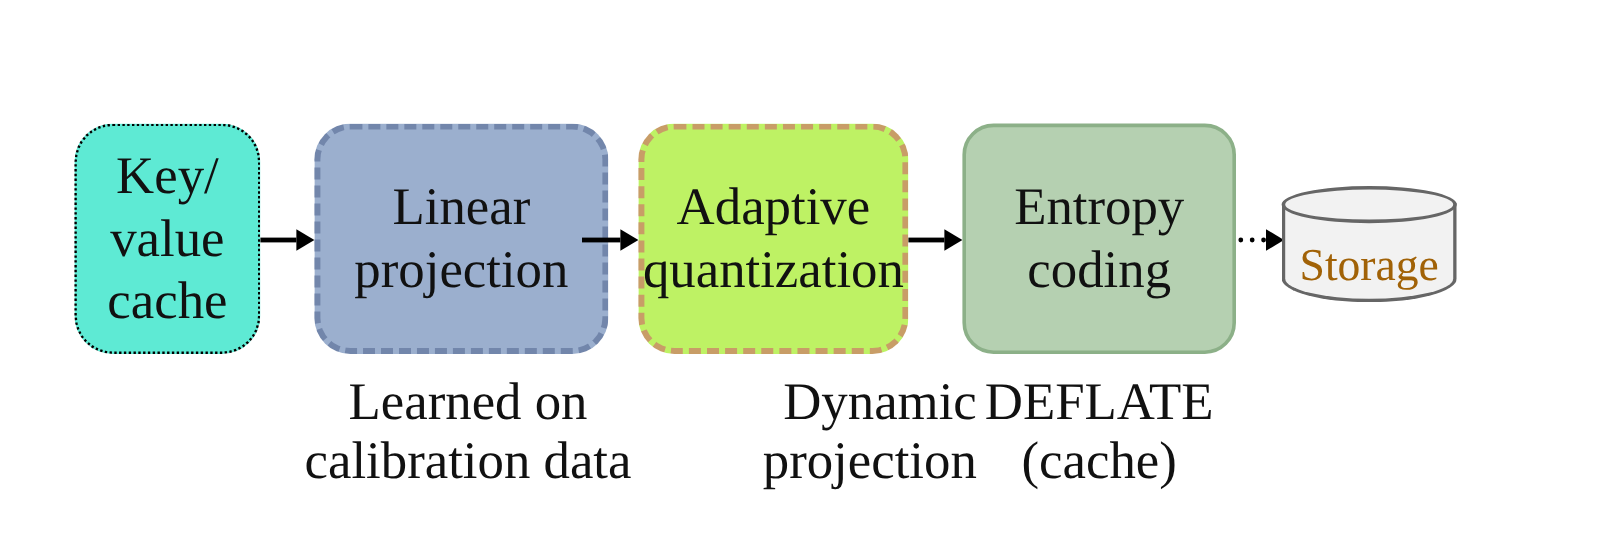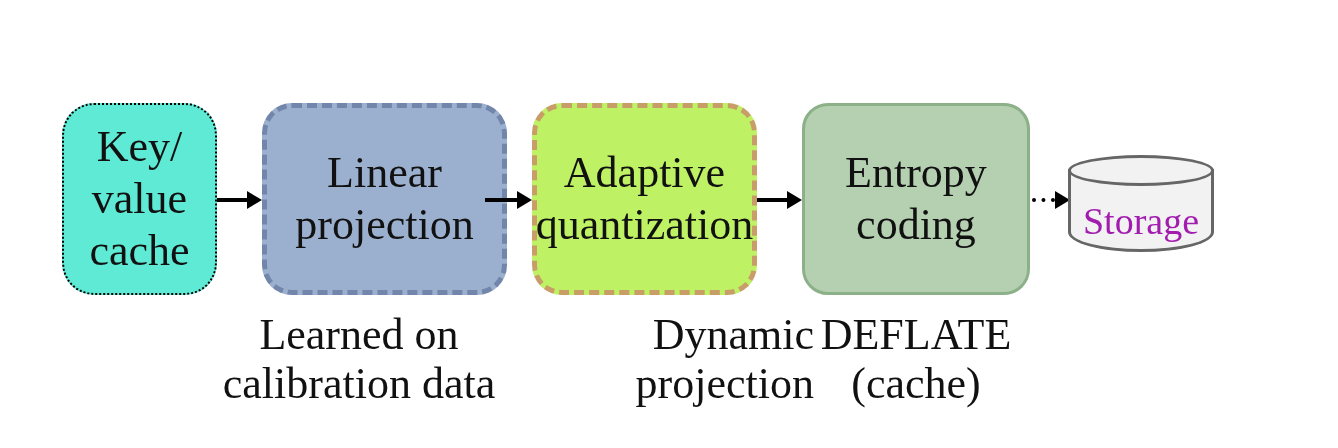--- a/index.html
+++ b/index.html
@@ -87,21 +87,21 @@
   }
 
   
   .caption {
     position: absolute;
     top: 310px;
     width: 340px;
     text-align: center;
   }
   .caption .tline { font-size: 44px; line-height: 49px; }
-  #c1 { left: 189px; font-family: Liberation Serif, serif; }
+  #c1 { left: 220px; font-family: Liberation Serif, serif; }
   #c2 { left: 474px; text-align: right; }
   #c3 { left: 746px; }
 </style>
 </head>
 <body>
 
 <div class="canvas">
 
   <div class="node" id="n-kv" style="background-color: #5eead4; border-color: rgb(0, 0, 0); border-style: dotted;">
     <div class="node-text">
@@ -148,21 +148,21 @@
   </div>
 
   <div class="arrow" id="a4">
     <div class="arrow-line" style="border-top-style: dotted; border-top-color: rgb(0, 0, 0);"></div>
     <div class="arrow-head" style="border-left-color: rgb(0, 0, 0);"></div>
   </div>
 
   <div class="cylinder">
     <div class="cyl-body" style="background-color: rgb(242, 242, 242); border-color: rgb(102, 102, 102);"></div>
     <div class="cyl-top" style="background-color: rgb(242, 242, 242); border-color: rgb(102, 102, 102);"></div>
-    <div class="cyl-label" style="color: #a21caf;">Storage</div>
+    <div class="cyl-label" style="color: #a16207;">Storage</div>
   </div>
 
   <div class="caption" id="c1">
     <span class="tline">Learned on</span>
     <span class="tline">calibration data</span>
   </div>
   <div class="caption" id="c2">
     <span class="tline">Dynamic</span>
     <span class="tline">projection</span>
   </div>

